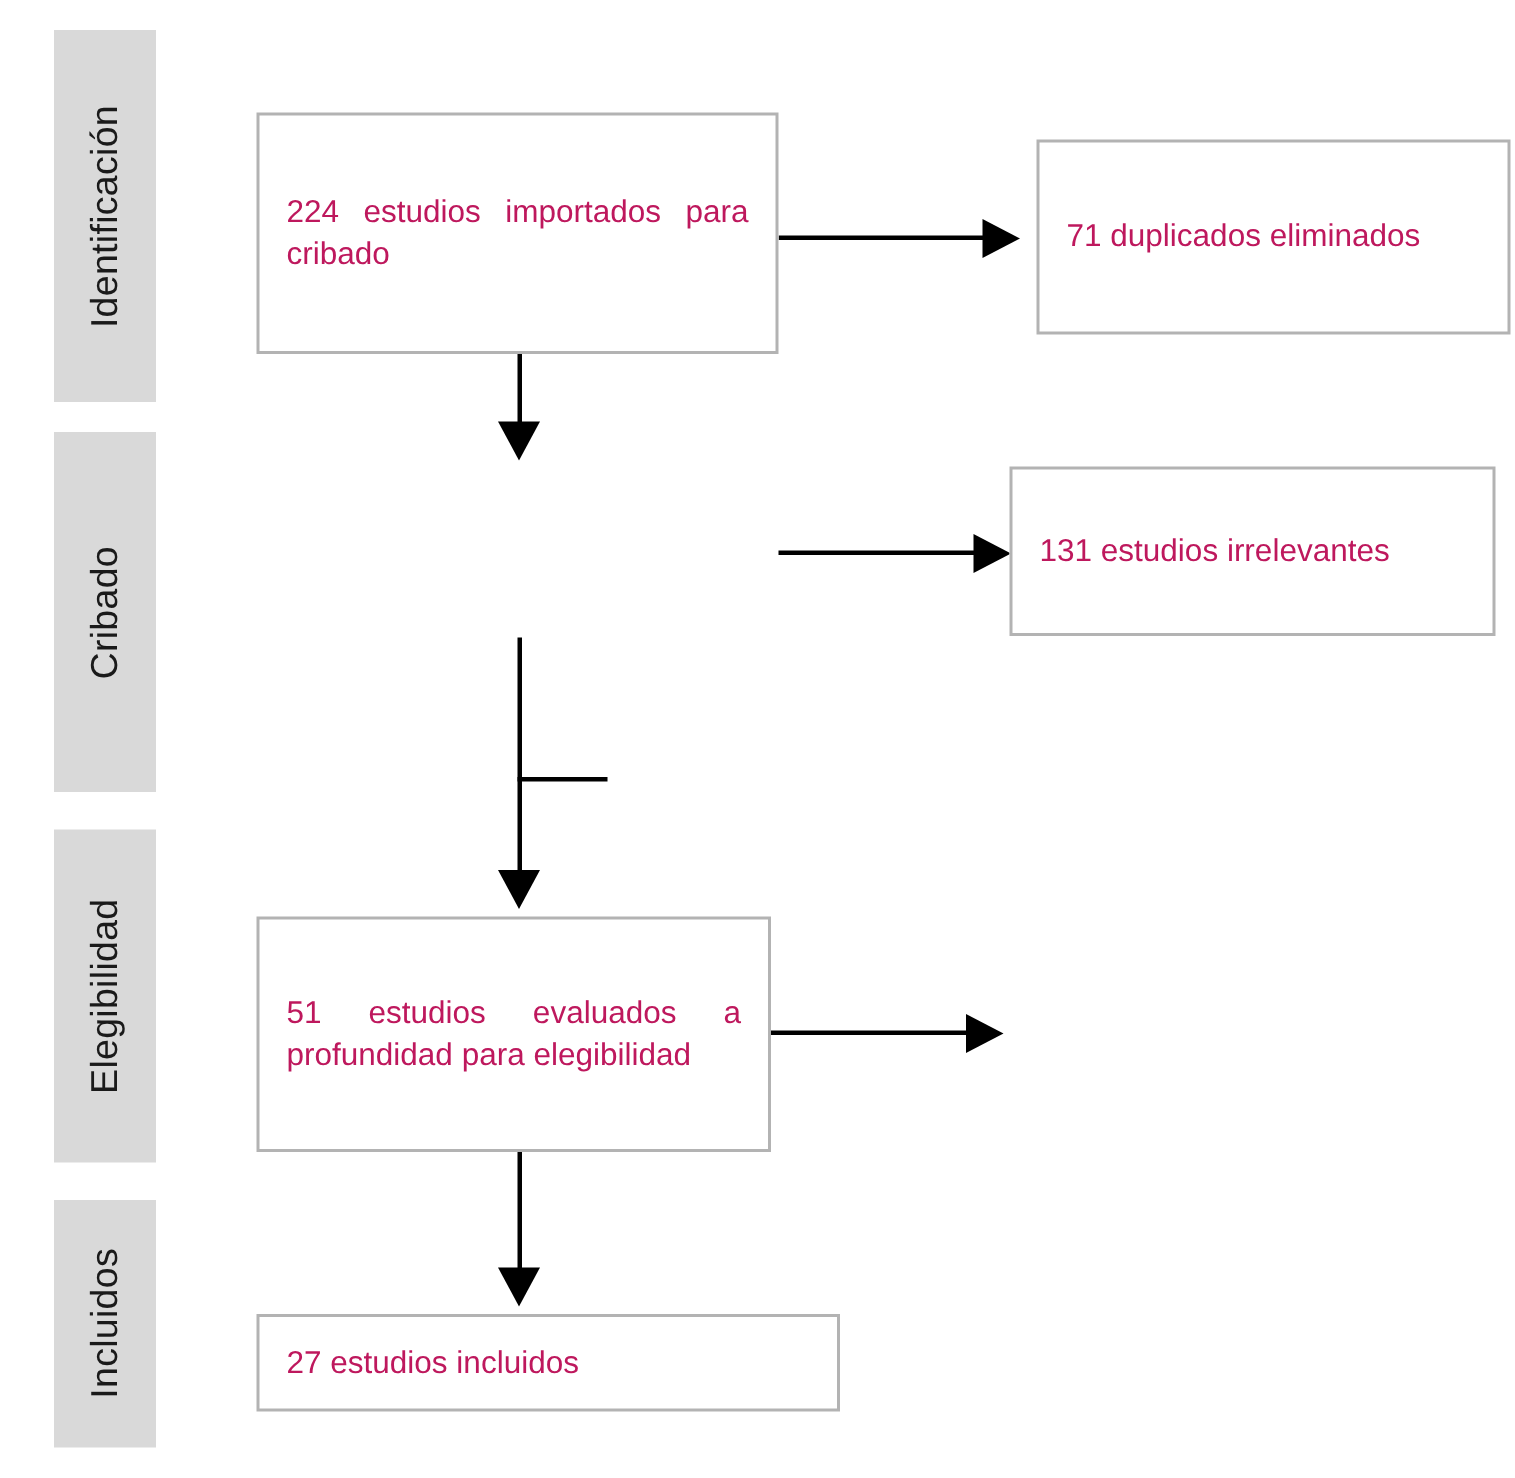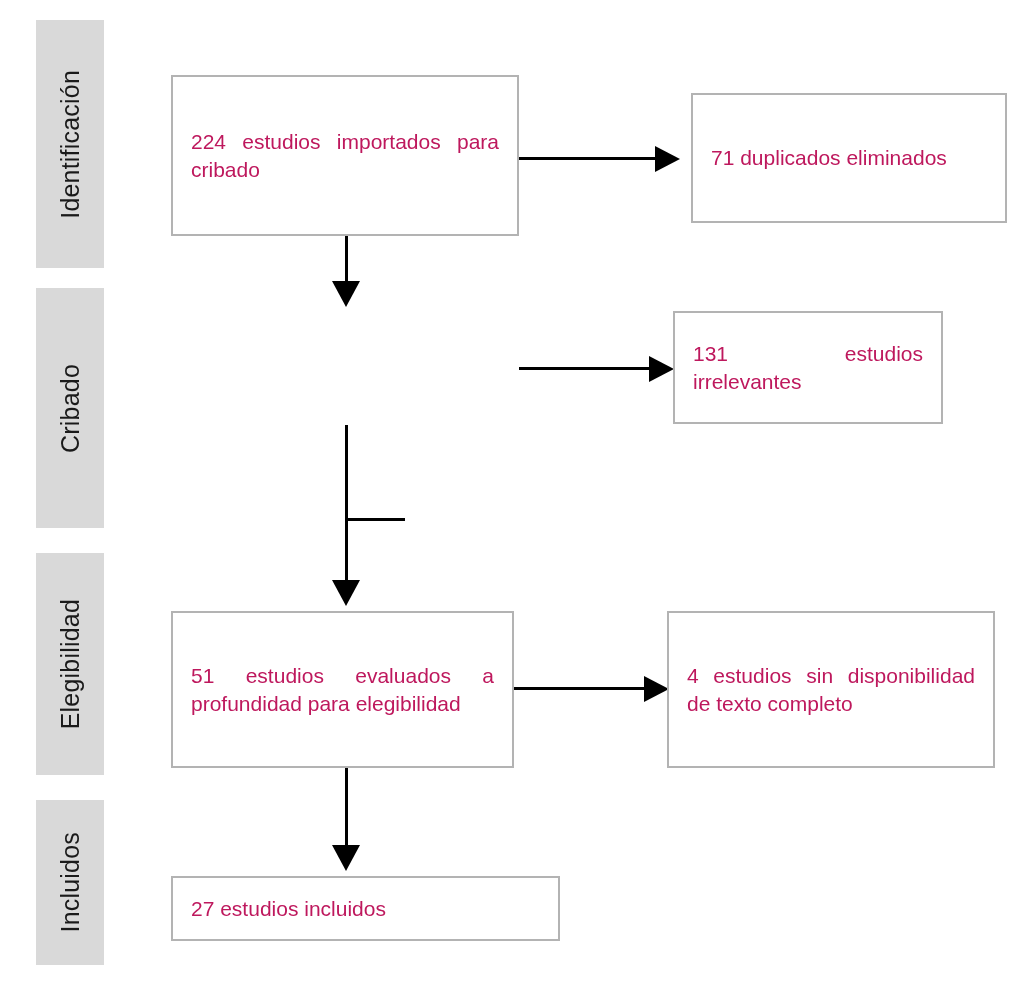--- a/index.html
+++ b/index.html
@@ -130,30 +130,27 @@
 
   <div class="box" style="left:171px; top:75px; width:348px; height:161px;">
     <span class="box-text">224 estudios importados para cribado</span>
   </div>
 
   <div class="box" style="left:679px; top:93px; width:316px; height:130px;margin-left:12px;">
     <span class="box-text">71 duplicados eliminados</span>
   </div>
 
 
-  <div class="box" style="left:673px; top:311px; width:270px; height:113px;">
+  <div class="box" style="left:673px; top:311px; width:324px; height:113px;">
     <span class="box-text">131 estudios irrelevantes</span>
   </div>
 
 
   <div class="box" style="left:171px; top:611px; width:343px; height:157px;">
     <span class="box-text">51 estudios evaluados a profundidad para elegibilidad</span>
   </div>
 
-  <div class="box" style="left:667px; top:611px; width:328px; height:157px;">
-    <span class="box-text">4 estudios sin disponibilidad de texto completo</span>
-  </div>
 
   <div class="box" style="left:171px; top:876px; width:389px; height:65px;">
     <span class="box-text">27 estudios incluidos</span>
   </div>
 
 </div>
 
 </body></html>

